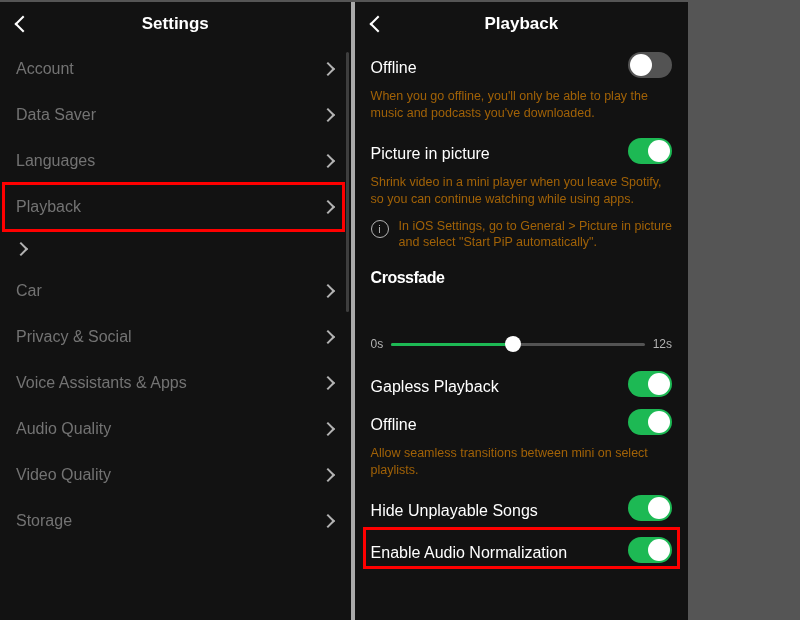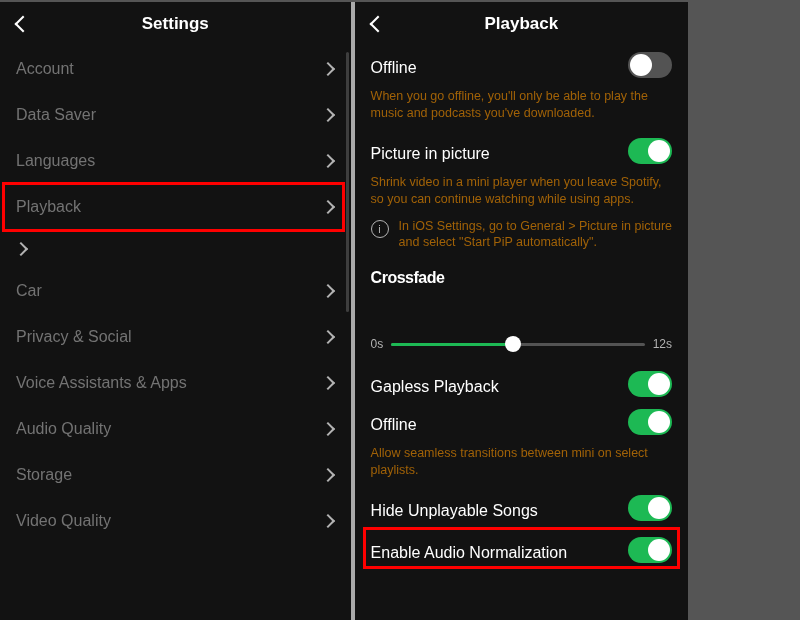--- a/index.html
+++ b/index.html
@@ -266,25 +266,25 @@
       </div>
       <div class="row">
         <span class="row-label">Voice Assistants &amp; Apps</span>
         <span class="chev-right-sm"></span>
       </div>
       <div class="row">
         <span class="row-label">Audio Quality</span>
         <span class="chev-right-sm"></span>
       </div>
       <div class="row">
+        <span class="row-label">Video Quality</span>
+        <span class="chev-right-sm"></span>
+      </div>
+      <div class="row">
         <span class="row-label">Storage</span>
-        <span class="chev-right-sm"></span>
-      </div>
-      <div class="row">
-        <span class="row-label">Video Quality</span>
         <span class="chev-right-sm"></span>
       </div>
     </div>
   </div>
 
   <div class="pane pane-right">
     <div class="header">
       <div class="back-btn">
         <div class="chev-left"></div>
       </div>

